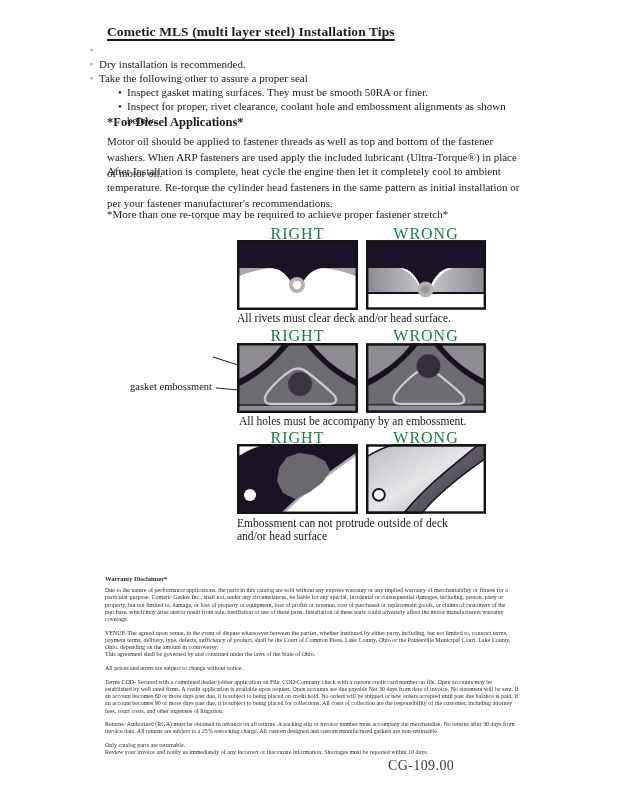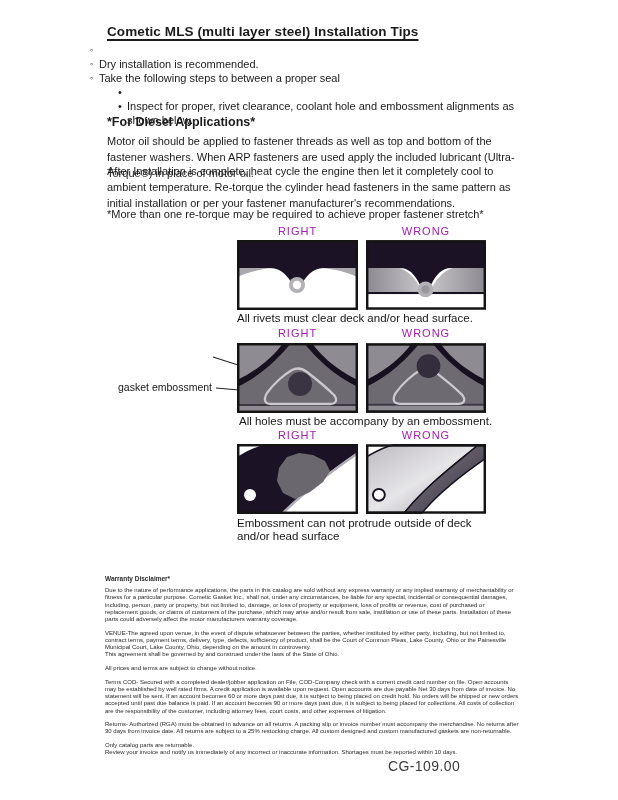--- a/index.html
+++ b/index.html
@@ -1,36 +1,36 @@
 <!DOCTYPE html>
 <html><head>
 <meta charset="utf-8">
 <style>
   html,body{margin:0;padding:0;background:#ffffff;}
   .page{
     position:relative;width:550px;height:800px;background:#ffffff;overflow:hidden;
-    font-family:Liberation Sans, sans-serif;color:#1b1b1b;
+    font-family:Liberation Serif, serif;color:#1b1b1b;
   }
   .abs{position:absolute;}
   .doc-title{
     left:107px;top:24px;font-size:13.5px;font-weight:700;
     text-decoration:underline;text-decoration-thickness:1.5px;text-underline-offset:3px;
     letter-spacing:0.1px;
   }
   .bullets{left:90px;top:43px;width:440px;font-size:11px;line-height:14px;}
   .b-row{display:flex;}
   .b-row .marker{width:9px;flex:0 0 9px;font-size:9px;line-height:14px;}
   .b-row.sub{padding-left:28px;}
   .b-row.sub .marker{width:9px;flex:0 0 9px;font-size:11px;}
   .diesel-heading{left:107px;top:115px;font-size:12.5px;font-weight:700;}
   .body-p{left:107px;width:414px;font-size:11px;line-height:16px;}
   .p1{top:133px;}
   .p2{top:163px;}
   .note{top:206px;}
-  .fig-label{width:121px;text-align:center;font-size:11px;letter-spacing:1px;color:#a21caf;}
+  .fig-label{width:121px;text-align:center;font-size:16px;letter-spacing:1px;color:#15803d;}
   .fig-caption{font-size:11.5px;line-height:13px;color:#161616;white-space:pre-line;}
   .annot{font-size:10.5px;line-height:12.5px;text-align:right;color:#161616;}
   .disc{left:105px;top:575px;width:414px;font-size:6px;line-height:7.2px;color:#2a2a2a;}
   .disc h4{margin:0 0 5px 0;font-size:6.5px;font-weight:700;}
   .disc p{margin:0 0 6.5px 0;white-space:pre-line;}
   .page-code{left:388px;top:758px;font-size:14px;letter-spacing:0.4px;color:#3b3b3b;}
   svg{display:block;}
 </style>
 </head>
 <body>
@@ -42,24 +42,25 @@
   <div class="abs bullets">
     <div class="b-row">
       <span class="marker">◦</span>
     </div>
     <div class="b-row">
       <span class="marker">◦</span>
       <span>Dry installation is recommended.</span>
     </div>
     <div class="b-row">
       <span class="marker">◦</span>
-      <span>Take the following steps to between a proper seal</span>
+      <span>Take the following other to assure a proper seal</span>
     </div>
     <div class="b-row sub">
       <span class="marker">•</span>
+      <span>Inspect gasket mating surfaces.  They must be smooth 50RA or finer.</span>
     </div>
     <div class="b-row sub">
       <span class="marker">•</span>
       <span>Inspect for proper, rivet clearance, coolant hole and embossment alignments as shown below.</span>
     </div>
   </div>
 
   <div class="abs diesel-heading">*For Diesel Applications*</div>
   <div class="abs body-p p1">Motor oil should be applied to fastener threads as well as top and bottom of the fastener washers. When ARP fasteners are used apply the included lubricant (Ultra-Torque®) in place of motor oil.</div>
   <div class="abs body-p p2">After Installation is complete, heat cycle the engine then let it completely cool to ambient temperature. Re-torque the cylinder head fasteners in the same pattern as initial installation or per your fastener manufacturer's recommendations.</div>

